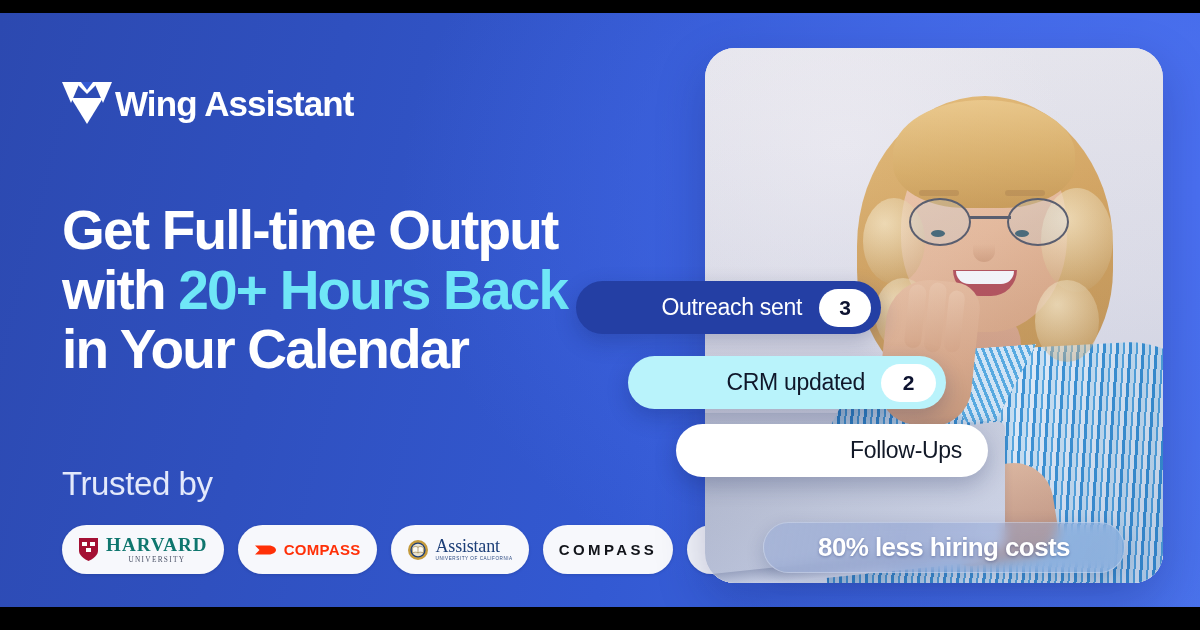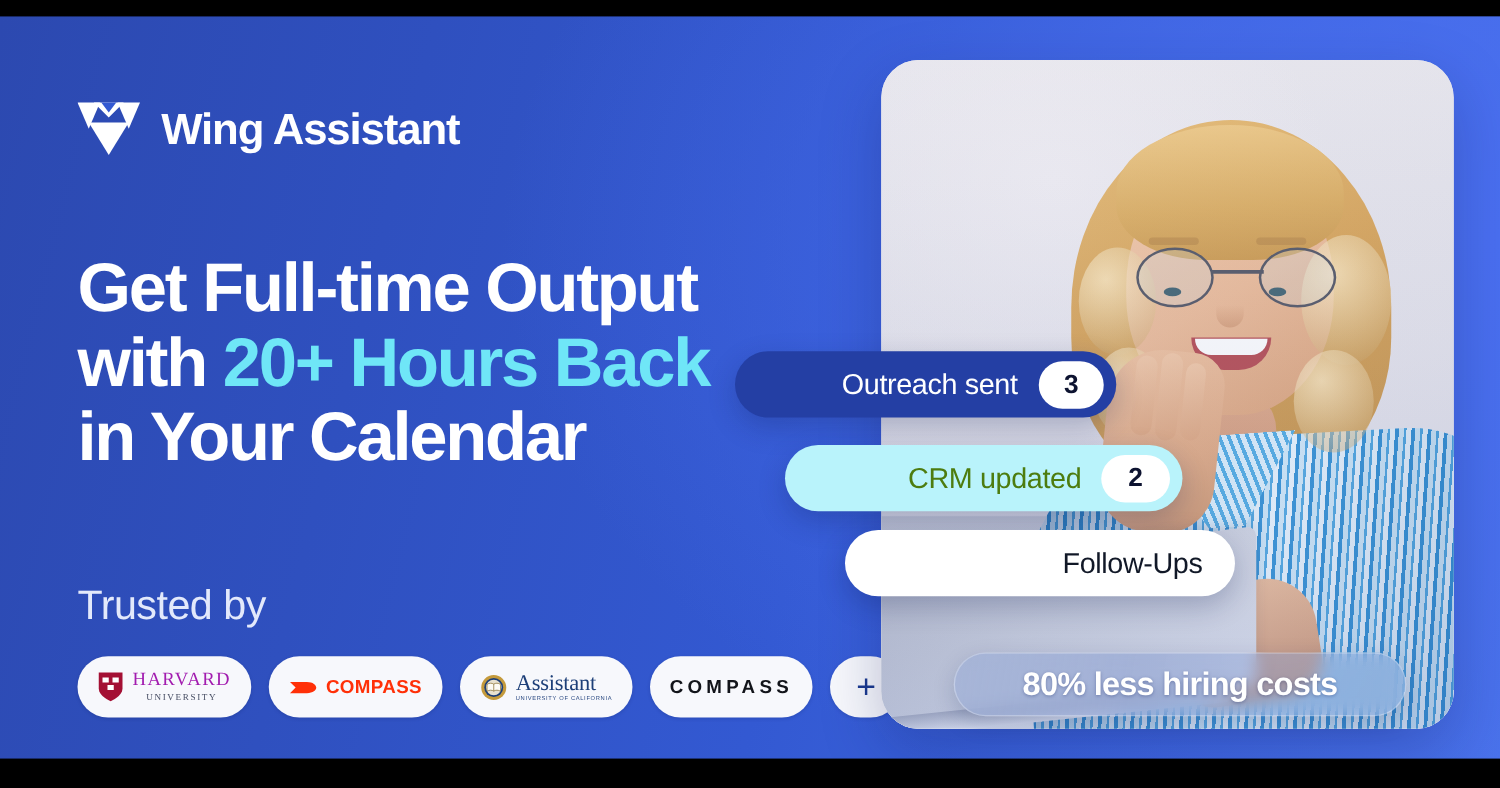--- a/index.html
+++ b/index.html
@@ -16,21 +16,21 @@
 
   .stage {
     position:absolute; left:0; top:13px; width:1200px; height:594px;
     background:
       radial-gradient(115% 150% at 100% 30%, #4a6ff0 0%, rgba(74,111,240,0) 58%),
       linear-gradient(104deg, #2c49b0 0%, #2f50bf 26%, #3359d2 55%, #3e66e0 80%, #4a73ea 100%);
     overflow:hidden;
   }
 
   
-  .brand { position:absolute; left:62px; top:67px; display:flex; align-items:center; gap:17px; }
+  .brand { position:absolute; left:62px; top:67px; display:flex; align-items:center; gap:3px; }
   .brand-mark { width:50px; height:46px; display:block; }
   .brand-name {
     color:#fff; font-size:35px; font-weight:700; letter-spacing:-0.9px; line-height:1;
     white-space:nowrap;
   }
 
   .headline {
     position:absolute; left:62px; top:188px; width:600px;
     color:#fff; font-size:55px; font-weight:700; line-height:1.085;
     letter-spacing:-1.8px;
@@ -47,22 +47,22 @@
     height:49px; background:#f7f8fc; border-radius:26px;
     display:flex; align-items:center; justify-content:center;
     box-shadow:0 1px 3px rgba(10,25,80,.18);
     padding:0 16px;
   }
   .logo-pill.plus { width:57px; padding:0; }
 
   .harvard { display:flex; align-items:center; gap:7px; }
   .harvard-txt { display:flex; flex-direction:column; align-items:center; line-height:1; }
   .harvard-txt .h1t {
-    font-family:"Liberation Serif", serif; font-size:15px; font-weight:400;
-    color:#a21caf; letter-spacing:1.1px;
+    font-family:"Liberation Serif", serif; font-size:19px; font-weight:700;
+    color:#0f766e; letter-spacing:1.1px;
   }
   .harvard-txt .h2t {
     font-family:"Liberation Serif", serif; font-size:7.3px; color:#4a5166;
     letter-spacing:1.3px; margin-top:2px;
   }
 
   .doordash { display:flex; align-items:center; gap:7px; }
   .dd-name { font-size:15px; font-weight:700; color:#ff3008; letter-spacing:0.3px; }
 
   .berkeley { display:flex; align-items:center; gap:7px; }
@@ -234,31 +234,31 @@
     border-radius:999px; box-shadow:0 8px 22px rgba(12,25,80,.24);
     padding:0 10px 0 28px; z-index:20;
   }
   .pill-label { font-weight:500; white-space:nowrap; }
   .pill-badge {
     display:flex; align-items:center; justify-content:center;
     border-radius:999px; font-weight:700; white-space:nowrap;
   }
 
   .pill-outreach {
-    left:588px; top:268px; width:305px; height:53px; background:#243fa4;
+    left:576px; top:268px; width:305px; height:53px; background:#243fa4;
   }
   .pill-outreach .pill-label { color:#fff; font-size:23px; margin-right:17px; letter-spacing:-0.3px; }
   .pill-outreach .pill-badge {
     width:52px; height:38px; background:#fff; color:#0d1330; font-size:21px;
   }
 
   .pill-crm {
     left:628px; top:343px; width:318px; height:53px; background:#b9f3fb;
   }
-  .pill-crm .pill-label { color:#4d7c0f; font-size:23px; margin-right:16px; letter-spacing:-0.3px;margin-left:40px; }
+  .pill-crm .pill-label { color:#0f172a; font-size:23px; margin-right:16px; letter-spacing:-0.3px;margin-left:40px; }
   .pill-crm .pill-badge {
     width:55px; height:38px; background:#fff; color:#0d1330; font-size:21px;
   }
 
   .pill-follow {
     left:676px; top:411px; width:312px; height:53px; background:#fff;gap:45px;
   }
   .pill-follow .pill-label { color:#111827; font-size:23px; margin-right:16px; letter-spacing:-0.3px; }
   .pill-follow .pill-badge {
     padding:0 20px; height:38px; background:#4169e8; color:#fff; font-size:20px; font-weight:600;

